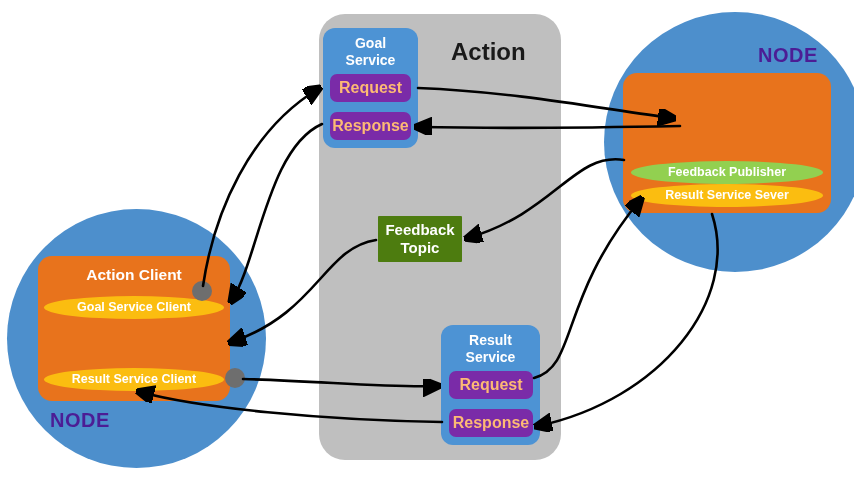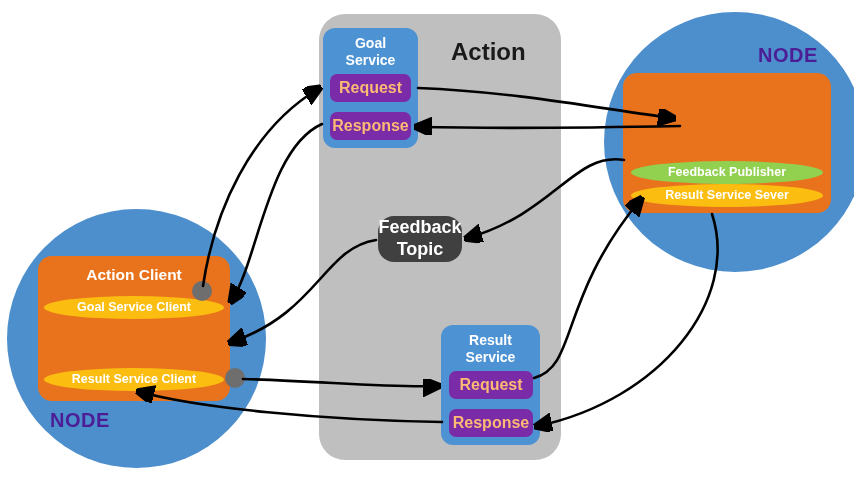--- a/index.html
+++ b/index.html
@@ -90,25 +90,25 @@
     border-radius:7px;
     color:#fdba74;
     font-weight:bold;
     font-size:16px;
     display:flex;align-items:center;justify-content:center;
     white-space:nowrap;
   }
 
   
   .topic-box{
-    background:#404040;
-    border-radius:16px;
-    color:#ffffff;
-    font-weight:bold;
-    font-size:18px;
+    background:#4d7c0f;
+    border-radius:1px;
+    color:#ffffff;
+    font-weight:bold;
+    font-size:15px;
     line-height:1.2;
   }
 
   
   .conn-dot{
     background:#6e6e6e;
     border-radius:50%;
   }
 
   

